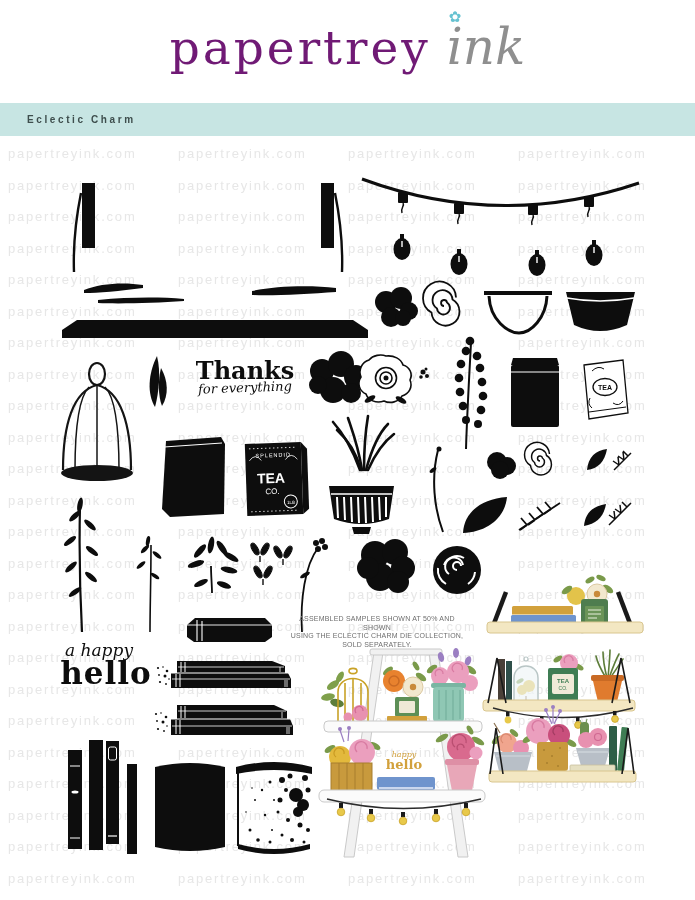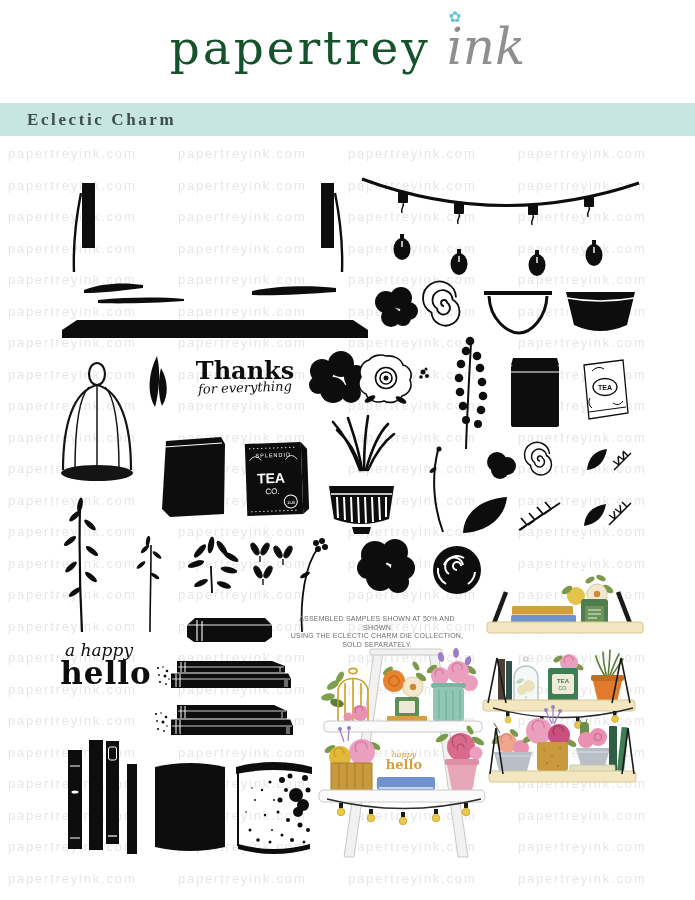--- a/index.html
+++ b/index.html
@@ -1,28 +1,28 @@
 <!DOCTYPE html>
 <html><head>
 <meta charset="utf-8">
 <style>
   html,body{margin:0;padding:0;background:#fff;}
   .page{position:relative;width:695px;height:900px;background:#fff;overflow:hidden;
         font-family:"Liberation Sans",sans-serif;}
   
   .logo-row{position:absolute;top:0;left:0;width:695px;height:103px;display:flex;
             align-items:baseline;justify-content:center;gap:16px;padding-top:18px;box-sizing:border-box;}
-  .brand-serif{font-family:"DejaVu Serif",serif;font-size:47px;color:#14532d;letter-spacing:3px;}
+  .brand-serif{font-family:"DejaVu Serif",serif;font-size:47px;color:#701a75;letter-spacing:3px;}
   .brand-script-wrap{position:relative;display:inline-block;}
   .brand-script{font-family:"DejaVu Serif",serif;font-style:italic;font-size:50px;color:#8f8f8f;}
   .flower{position:absolute;top:-10px;left:2px;font-size:15px;color:#66c2d1;font-style:normal;}
   
   .banner{position:absolute;top:103px;left:0;width:695px;height:33px;background:#c7e5e3;
           display:flex;align-items:center;justify-content:space-between;padding:16px 27px;
-          box-sizing:border-box;color:#3e4e4d;font-size:17px;font-weight:bold;letter-spacing:2.6px;font-family:Liberation Serif, serif;}
+          box-sizing:border-box;color:#3e4e4d;font-size:10px;font-weight:bold;letter-spacing:2.6px;}
   
   .wm-layer{position:absolute;top:0;left:0;width:695px;height:900px;z-index:0;pointer-events:none;}
   .wm-layer span{position:absolute;font-size:13px;letter-spacing:1.8px;white-space:nowrap;
                  font-family:"Liberation Sans",sans-serif;}
   
   svg.stamps{position:absolute;top:0;left:0;z-index:1;}
   
   .stamp-text{position:absolute;z-index:2;color:#0d0d0d;}
   .thanks{left:183px;top:358px;width:124px;text-align:center;}
   .thanks-main{font-family:"DejaVu Serif",serif;font-weight:bold;font-size:24px;line-height:25px;}

